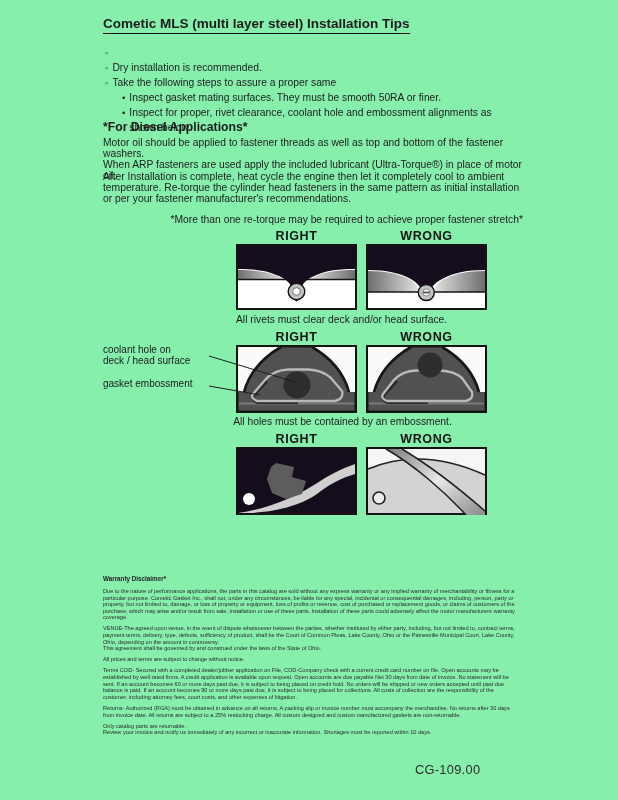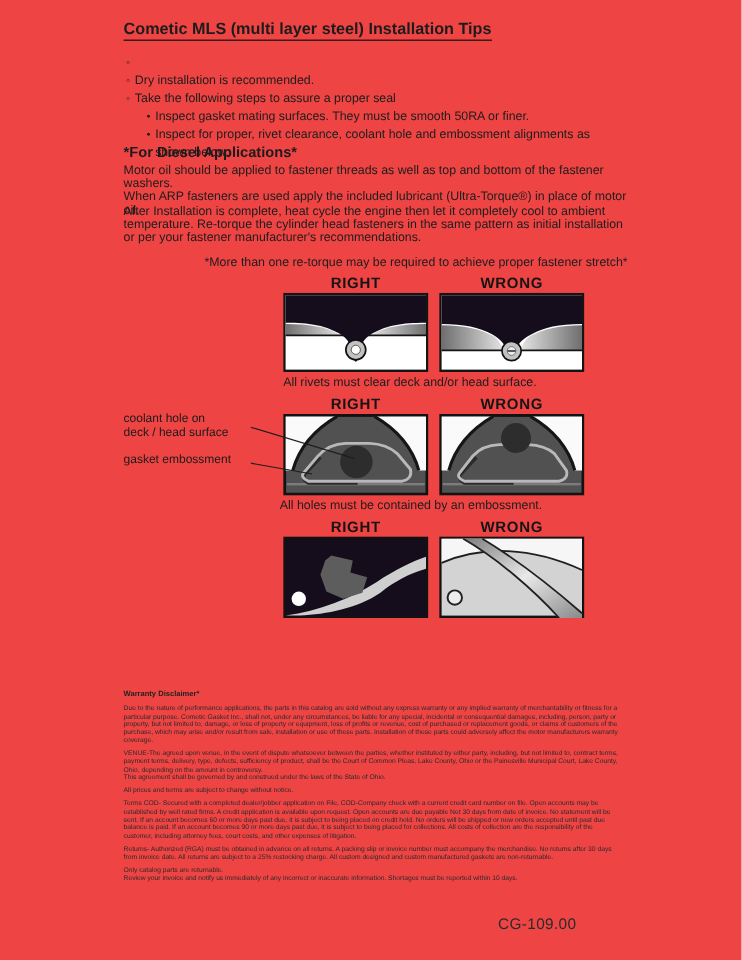--- a/index.html
+++ b/index.html
@@ -1,18 +1,18 @@
 <!DOCTYPE html>
 <html><head>
 <meta charset="utf-8">
 <style>
   * { margin:0; padding:0; box-sizing:border-box; }
   html,body { background:#ffffff; }
   body { width:618px; height:800px; font-family:"Liberation Sans", sans-serif; color:#1c1c1c; }
-  .page { position:relative; width:618px; height:800px; background:#ef4444; overflow:hidden; }
+  .page { position:relative; width:618px; height:800px; background:#86efac; overflow:hidden; }
 
   
   .sec-top { position:absolute; left:103px; top:16px; width:420px; }
   .abs { position:absolute; left:0; width:420px; }
   .title { top:0; font-size:13.5px; font-weight:bold; }
   .title-inner { display:inline-block; border-bottom:1.6px solid #111; padding-bottom:2px; }
   .bullets { top:29px; font-size:10.3px; line-height:15px; }
   .b-item { display:flex; padding-left:2px; }
   .b-item.sub { padding-left:19px; }
   .b-marker { margin-right:4px; font-size:9.5px; }
@@ -55,21 +55,21 @@
     <div class="abs bullets">
       <div class="b-item">
         <span class="b-marker">◦</span>
       </div>
       <div class="b-item">
         <span class="b-marker">◦</span>
         <span>Dry installation is recommended.</span>
       </div>
       <div class="b-item">
         <span class="b-marker">◦</span>
-        <span>Take the following steps to assure a proper seal</span>
+        <span>Take the following steps to assure a proper same</span>
       </div>
       <div class="b-item sub">
         <span class="b-marker">•</span>
         <span>Inspect gasket mating surfaces.  They must be smooth 50RA or finer.</span>
       </div>
       <div class="b-item sub">
         <span class="b-marker">•</span>
         <span>Inspect for proper, rivet clearance, coolant hole and embossment alignments as shown below.</span>
       </div>
     </div>

